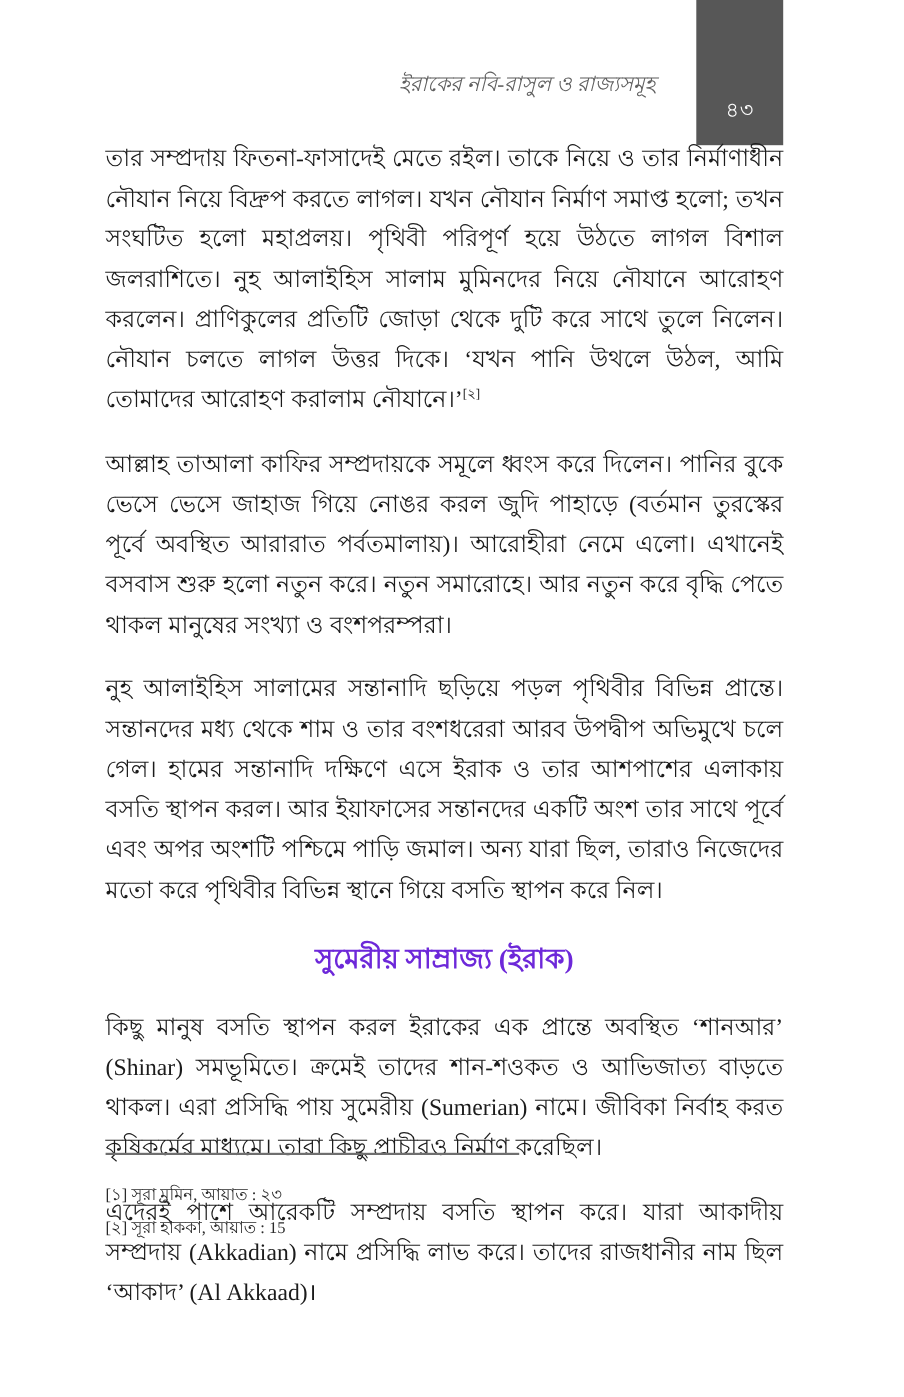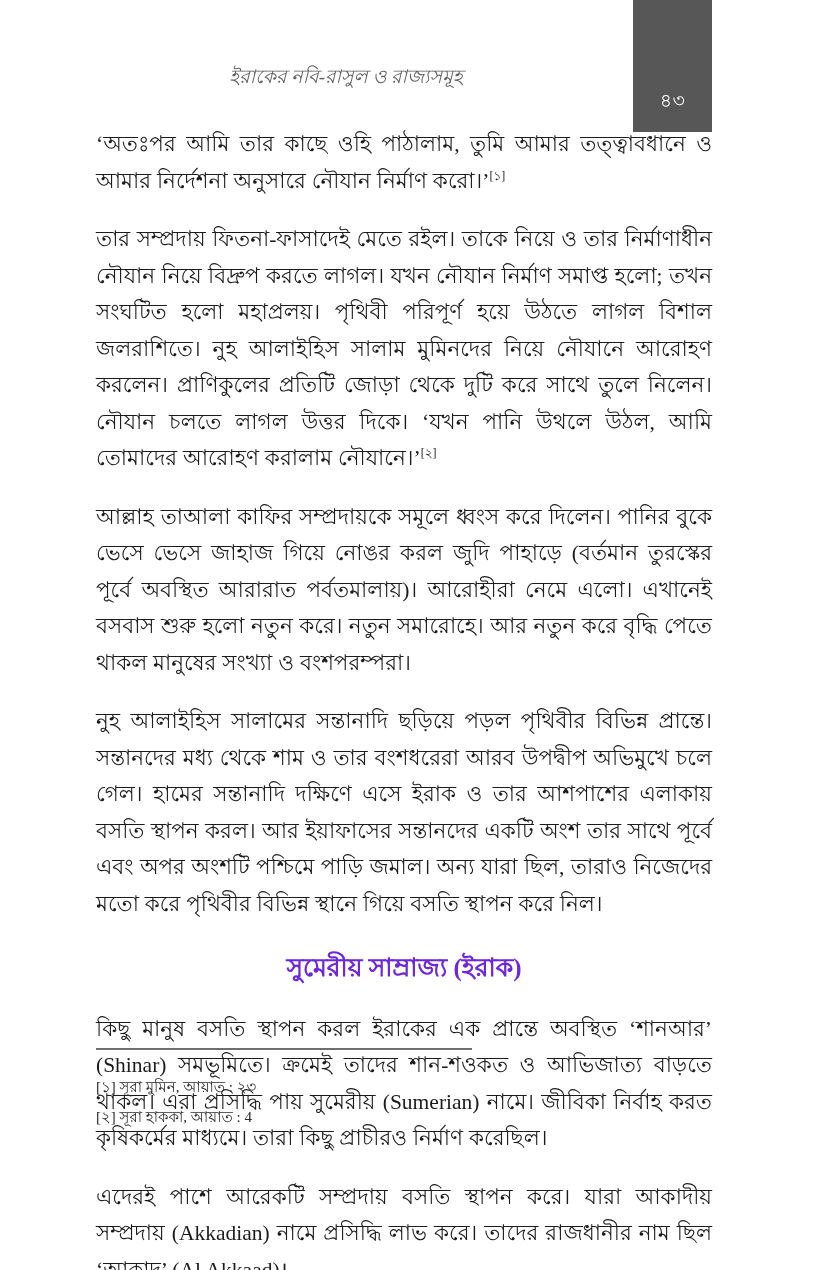--- a/index.html
+++ b/index.html
@@ -35,21 +35,21 @@
     color: #ffffff;
     font-size: 19px;
     line-height: 1;
     letter-spacing: .5px;
   }
   .running-head {
     position: absolute;
     top: 62px;
     left: 96px;
     width: 500px;
-    text-align: center;
+    text-align: right;
     font-style: italic;
     font-size: 19px;
     color: #606060;
     white-space: nowrap;
   }
 
   
   .content {
     position: absolute;
     left: 96px;
@@ -106,21 +106,20 @@
 
 <div class="page">
 
   <div class="page-number-box">
     <div class="page-number">৪৩</div>
   </div>
   <div class="running-head">ইরাকের নবি-রাসুল ও রাজ্যসমূহ</div>
 
   <div class="content">
 
-    <p class="body"><span>‘অতঃপর আমি তার কাছে ওহি পাঠালাম, তুমি আমার তত্ত্বাবধানে ও আমার নির্দেশনা অনুসারে নৌযান নির্মাণ করো।’</span><sup class="fn">[১]</sup></p>
 
     <p class="body"><span>তার সম্প্রদায় ফিতনা-ফাসাদেই মেতে রইল। তাকে নিয়ে ও তার নির্মাণাধীন নৌযান নিয়ে বিদ্রুপ করতে লাগল। যখন নৌযান নির্মাণ সমাপ্ত হলো; তখন সংঘটিত হলো মহাপ্রলয়। পৃথিবী পরিপূর্ণ হয়ে উঠতে লাগল বিশাল জলরাশিতে। নুহ আলাইহিস সালাম মুমিনদের নিয়ে নৌযানে আরোহণ করলেন। প্রাণিকুলের প্রতিটি জোড়া থেকে দুটি করে সাথে তুলে নিলেন। নৌযান চলতে লাগল উত্তর দিকে। ‘যখন পানি উথলে উঠল, আমি তোমাদের আরোহণ করালাম নৌযানে।’</span><sup class="fn">[২]</sup></p>
 
     <p class="body"><span>আল্লাহ তাআলা কাফির সম্প্রদায়কে সমূলে ধ্বংস করে দিলেন। পানির বুকে ভেসে ভেসে জাহাজ গিয়ে নোঙর করল জুদি পাহাড়ে (বর্তমান তুরস্কের পূর্বে অবস্থিত আরারাত পর্বতমালায়)। আরোহীরা নেমে এলো। এখানেই বসবাস শুরু হলো নতুন করে। নতুন সমারোহে। আর নতুন করে বৃদ্ধি পেতে থাকল মানুষের সংখ্যা ও বংশপরম্পরা।</span></p>
 
     <p class="body"><span>নুহ আলাইহিস সালামের সন্তানাদি ছড়িয়ে পড়ল পৃথিবীর বিভিন্ন প্রান্তে। সন্তানদের মধ্য থেকে শাম ও তার বংশধরেরা আরব উপদ্বীপ অভিমুখে চলে গেল। হামের সন্তানাদি দক্ষিণে এসে ইরাক ও তার আশপাশের এলাকায় বসতি স্থাপন করল। আর ইয়াফাসের সন্তানদের একটি অংশ তার সাথে পূর্বে এবং অপর অংশটি পশ্চিমে পাড়ি জমাল। অন্য যারা ছিল, তারাও নিজেদের মতো করে পৃথিবীর বিভিন্ন স্থানে গিয়ে বসতি স্থাপন করে নিল।</span></p>
 
     <h2 class="section-heading">সুমেরীয় সাম্রাজ্য (ইরাক)</h2>
 
     <p class="body"><span>কিছু মানুষ বসতি স্থাপন করল ইরাকের এক প্রান্তে অবস্থিত ‘শানআর’ (Shinar) সমভূমিতে। ক্রমেই তাদের শান-শওকত ও আভিজাত্য বাড়তে থাকল। এরা প্রসিদ্ধি পায় সুমেরীয় (Sumerian) নামে। জীবিকা নির্বাহ করত কৃষিকর্মের মাধ্যমে। তারা কিছু প্রাচীরও নির্মাণ করেছিল।</span></p>
@@ -130,17 +129,17 @@
   </div>
 
   <div class="footnotes">
     <div class="footnote-rule"></div>
     <div class="footnote-item">
       <span>[১]</span>
       <span>সূরা মুমিন, আয়াত : ২৩</span>
     </div>
     <div class="footnote-item">
       <span>[২]</span>
-      <span>সূরা হাককা, আয়াত : 4</span>
+      <span>সূরা হাককা, আয়াত : 15</span>
     </div>
   </div>
 
 </div>
 
 </body></html>

